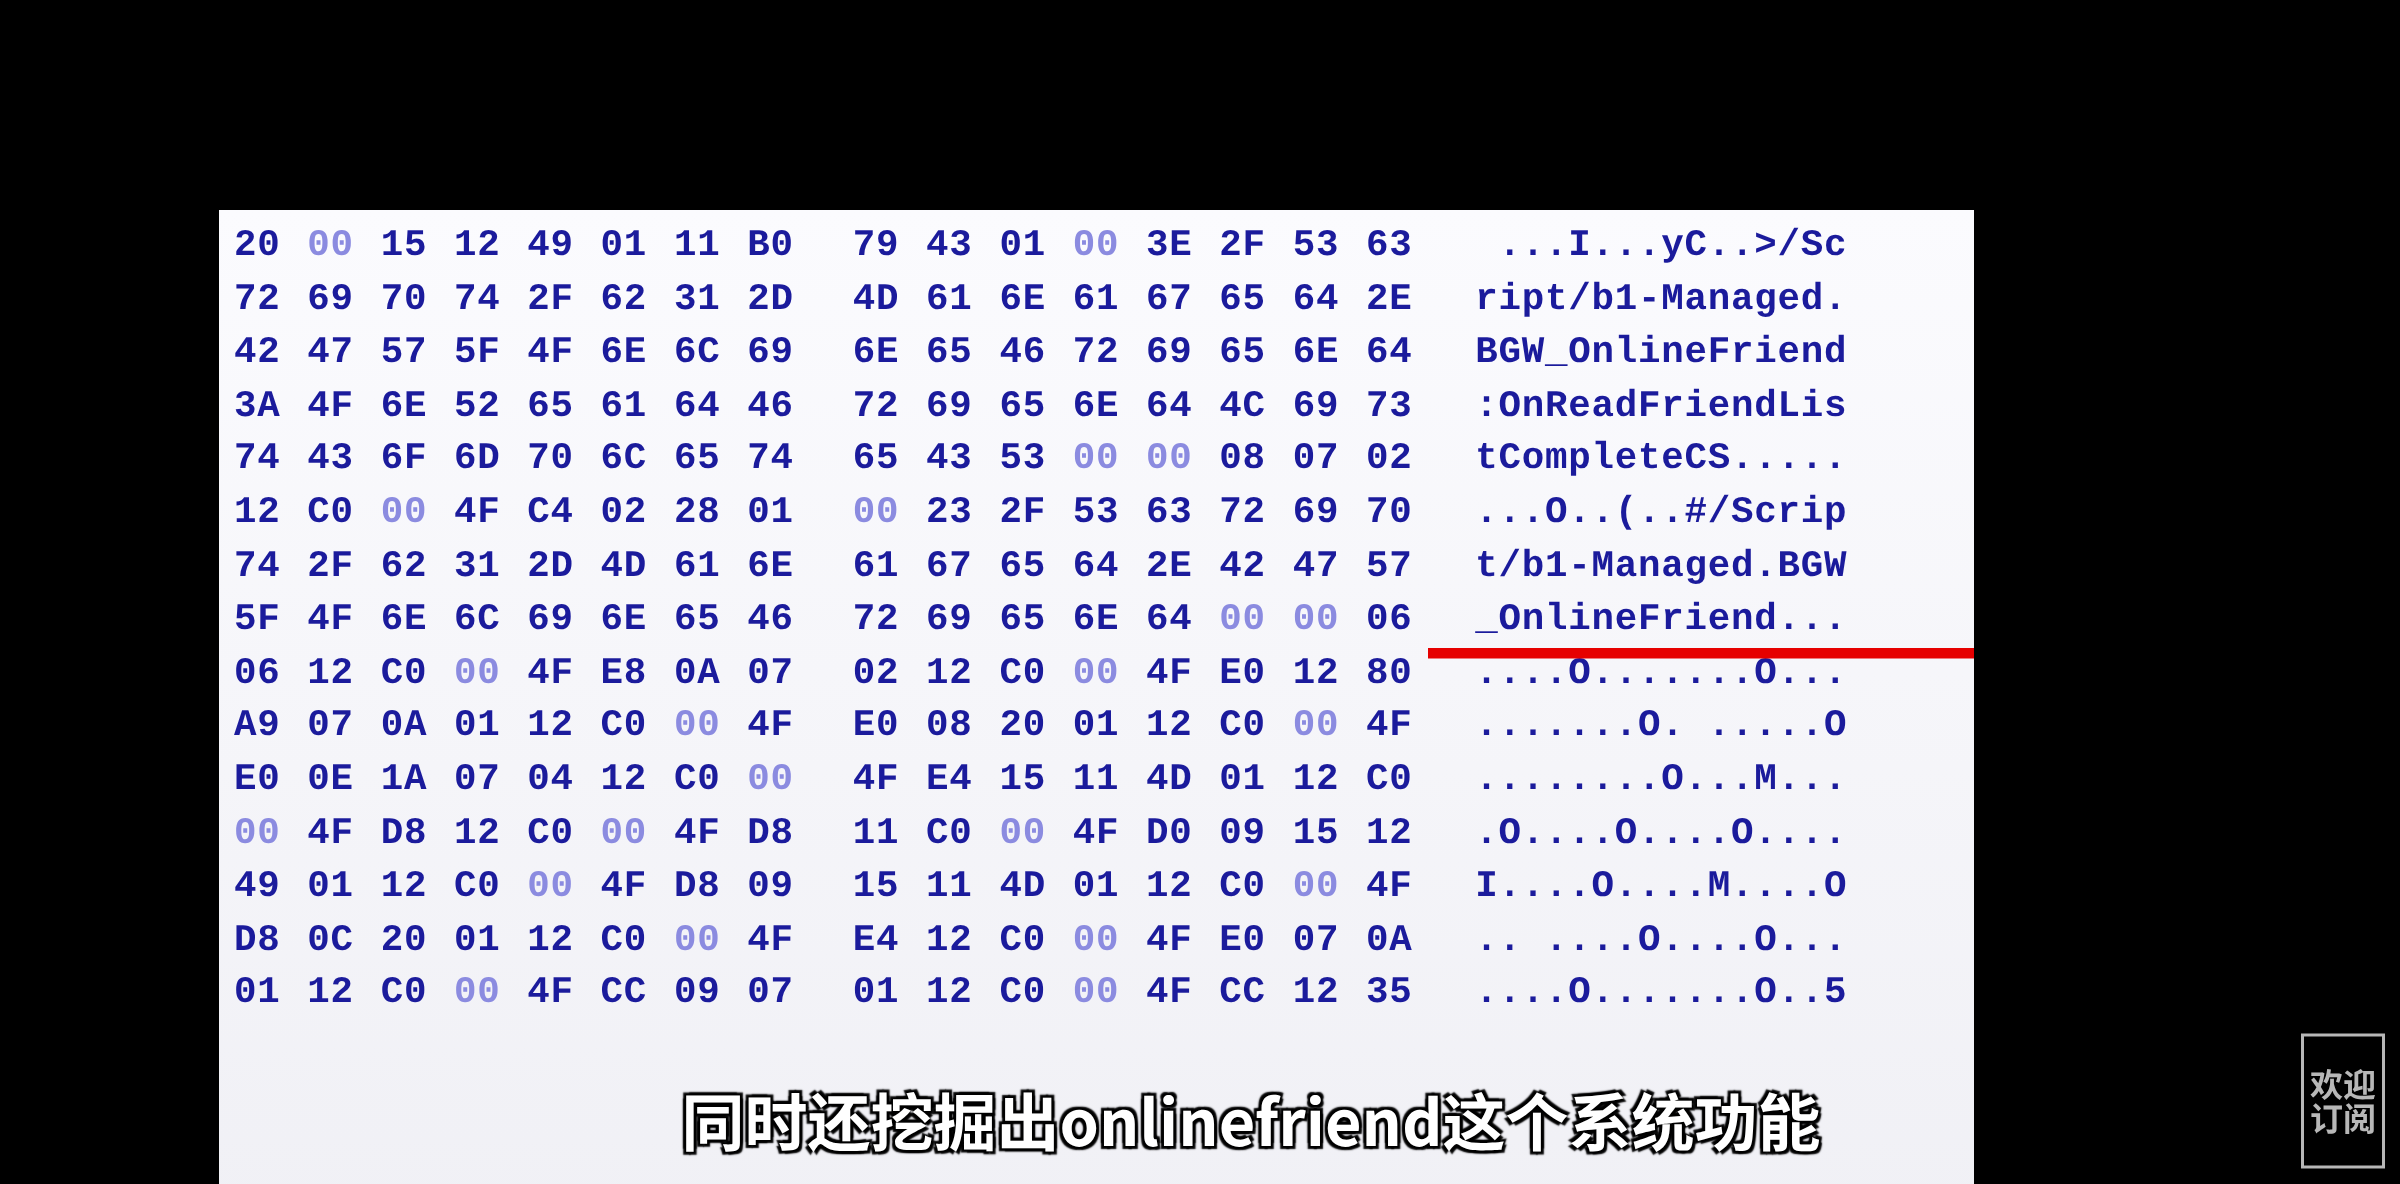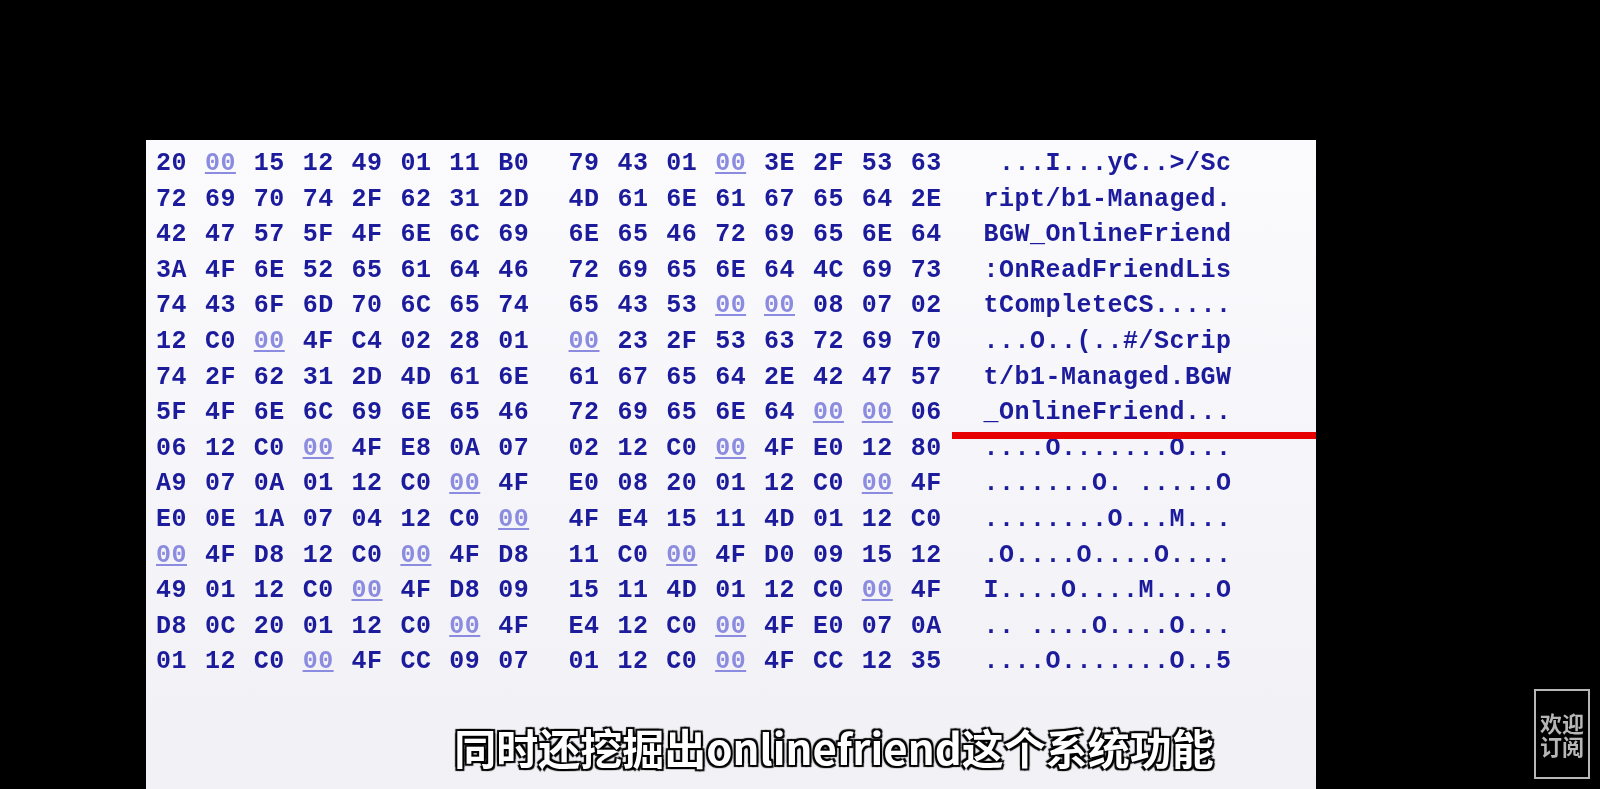--- a/index.html
+++ b/index.html
@@ -35,21 +35,21 @@
     text-align: left;
   }
   .gap {
     width: 22px;
   }
   .ascii {
     margin-left: 24px;
     width: 330px;
   }
   .nz { color: #1b1b9c; }
-  .zr { color: #8b8be0; text-decoration: underline; }
+  .zr { color: #8b8be0; }
   .underline {
     position: absolute;
     background: #e60000;
     height: 7px;
     left: 806px;
     width: 510px;
     top: 292px;
   }
   .caption {
     position: absolute;

